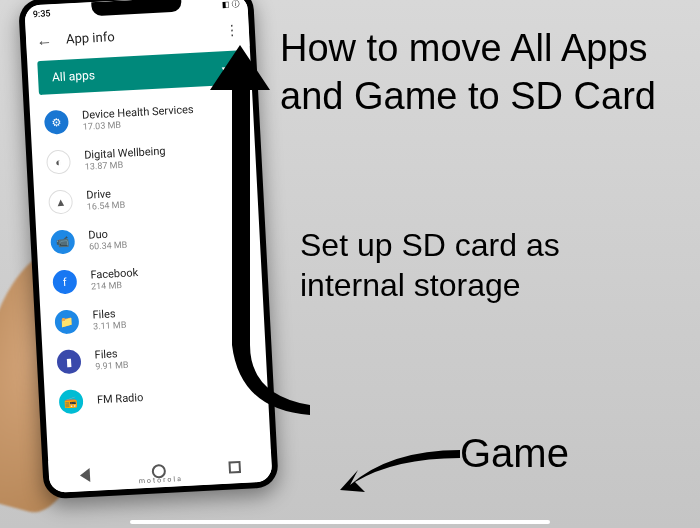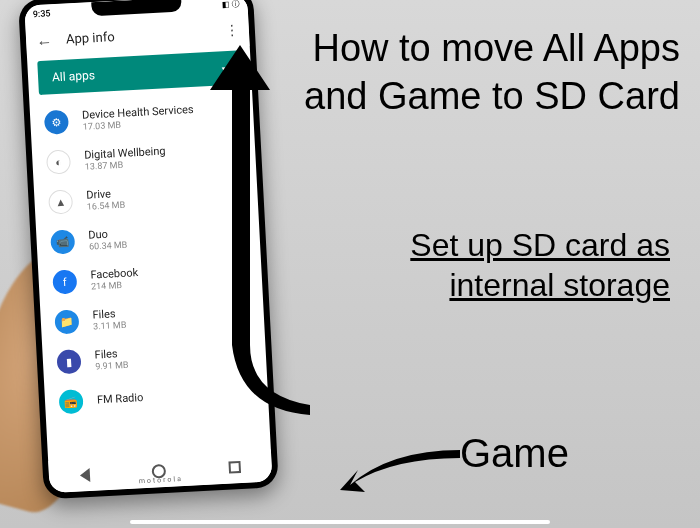--- a/index.html
+++ b/index.html
@@ -112,25 +112,25 @@
     .nav-btn { width: 14px; height: 14px; cursor: pointer; }
     .nav-back { width: 0; height: 0; border-top: 7px solid transparent; border-bottom: 7px solid transparent; border-right: 10px solid #555; }
     .nav-home { border: 2px solid #555; border-radius: 50%; }
     .nav-recent { border: 2px solid #555; width: 12px; height: 12px; }
     .brand { position: absolute; bottom: 3px; width: 100%; text-align: center; font-size: 7px; color: #666; letter-spacing: 2px; }
 
     .text-block {
       position: absolute;
       color: #000;
       font-family: Arial, sans-serif;
-      text-align: right;
+      text-align: left;
       line-height: 1.25;
     }
     .title-1 { left: 280px; top: 25px; width: 400px; font-size: 38px; }
-    .title-2 { left: 300px; top: 225px; width: 370px; font-size: 32px; text-decoration: underline; }
+    .title-2 { left: 300px; top: 225px; width: 370px; font-size: 32px; }
     .title-3 { left: 460px; top: 428px; font-size: 40px; }
 
     .arrow-svg { position: absolute; pointer-events: none; }
 
     .hand {
       position: absolute;
       left: -20px;
       top: 250px;
       width: 120px;
       height: 260px;

